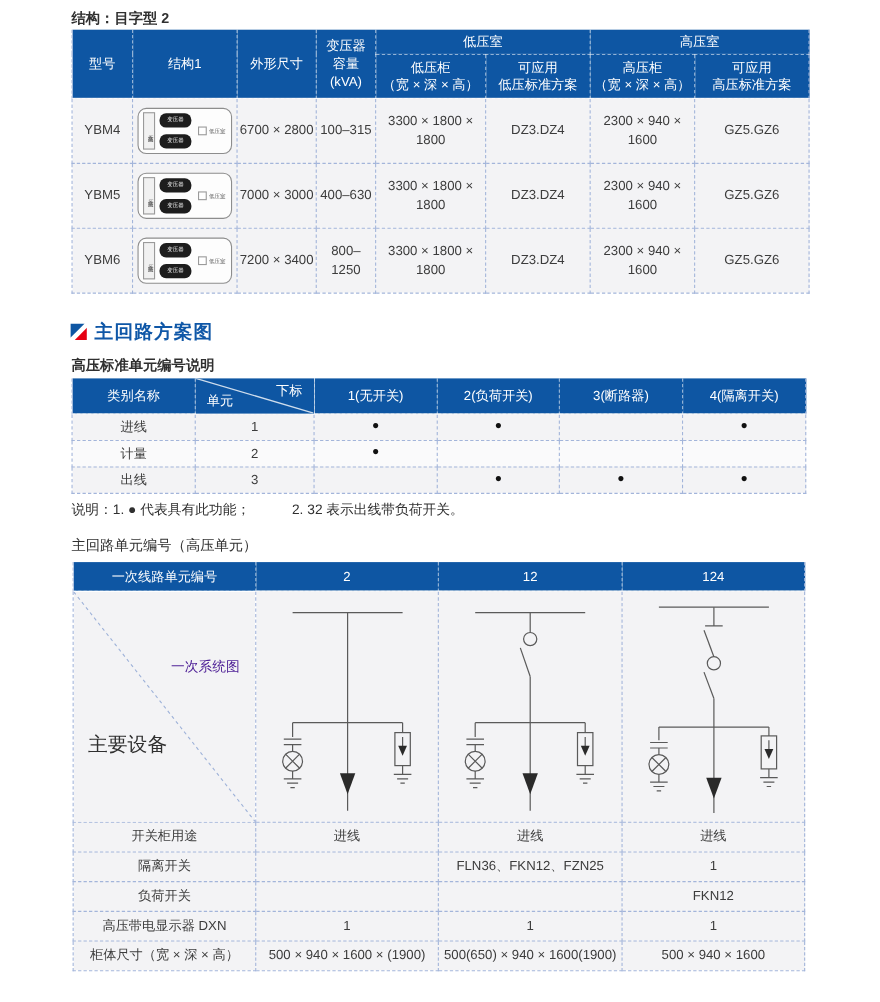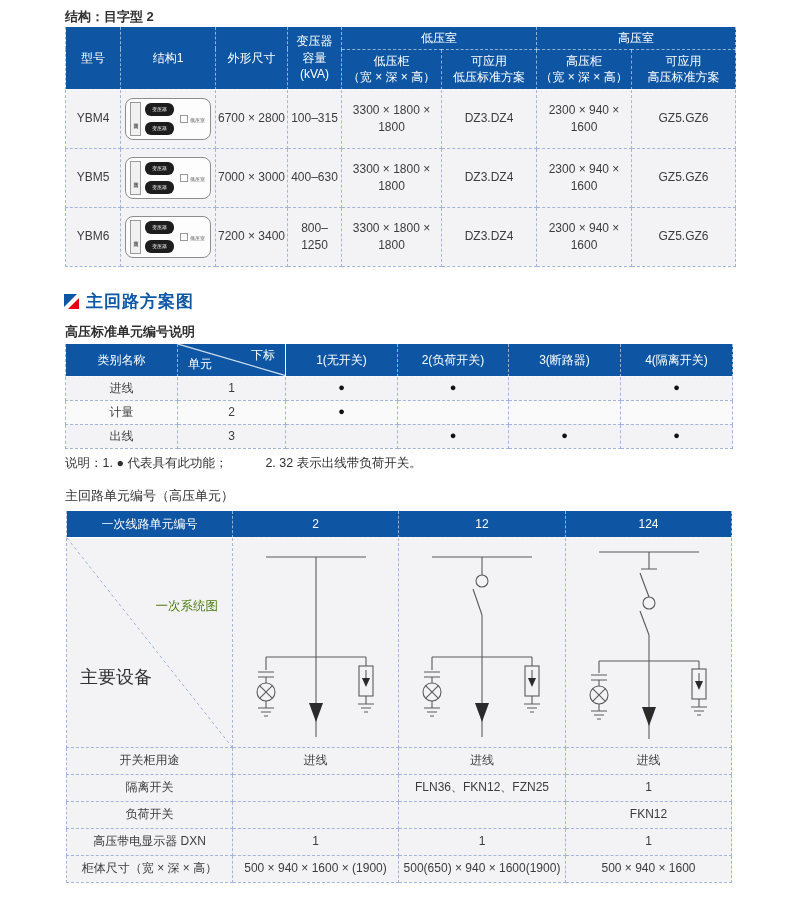--- a/index.html
+++ b/index.html
@@ -50,21 +50,21 @@
 
   .unit-title { position:absolute; left:65px; top:487px; font-size:13px; color:#303030; }
 
   
   .unit-table { position:absolute; left:66px; top:511px; width:665px; }
   .unit-table th { height:26px; }
   .unit-table td.data-row { height:27px; }
   .unit-table td.diagram-cell { height:210px; padding:0; vertical-align:middle; }
   .corner-cell { position:relative; padding:0; }
   .corner-cell svg.diag-line { position:absolute; left:0; top:0; width:100%; height:100%; }
-  .corner-cell .lbl-sys { position:absolute; right:14px; top:60px; font-size:12.5px; color:#4d7c0f; }
+  .corner-cell .lbl-sys { position:absolute; right:14px; top:60px; font-size:12.5px; color:#4c1d95; }
   .corner-cell .lbl-eq { position:absolute; left:13px; bottom:56px; font-size:18px; color:#303030; }
   .circuit { display:block; margin:0 auto; }
 </style>
 </head>
 <body>
 
 <div class="page">
 
   <div class="top-label">结构：目字型 2</div>
 

